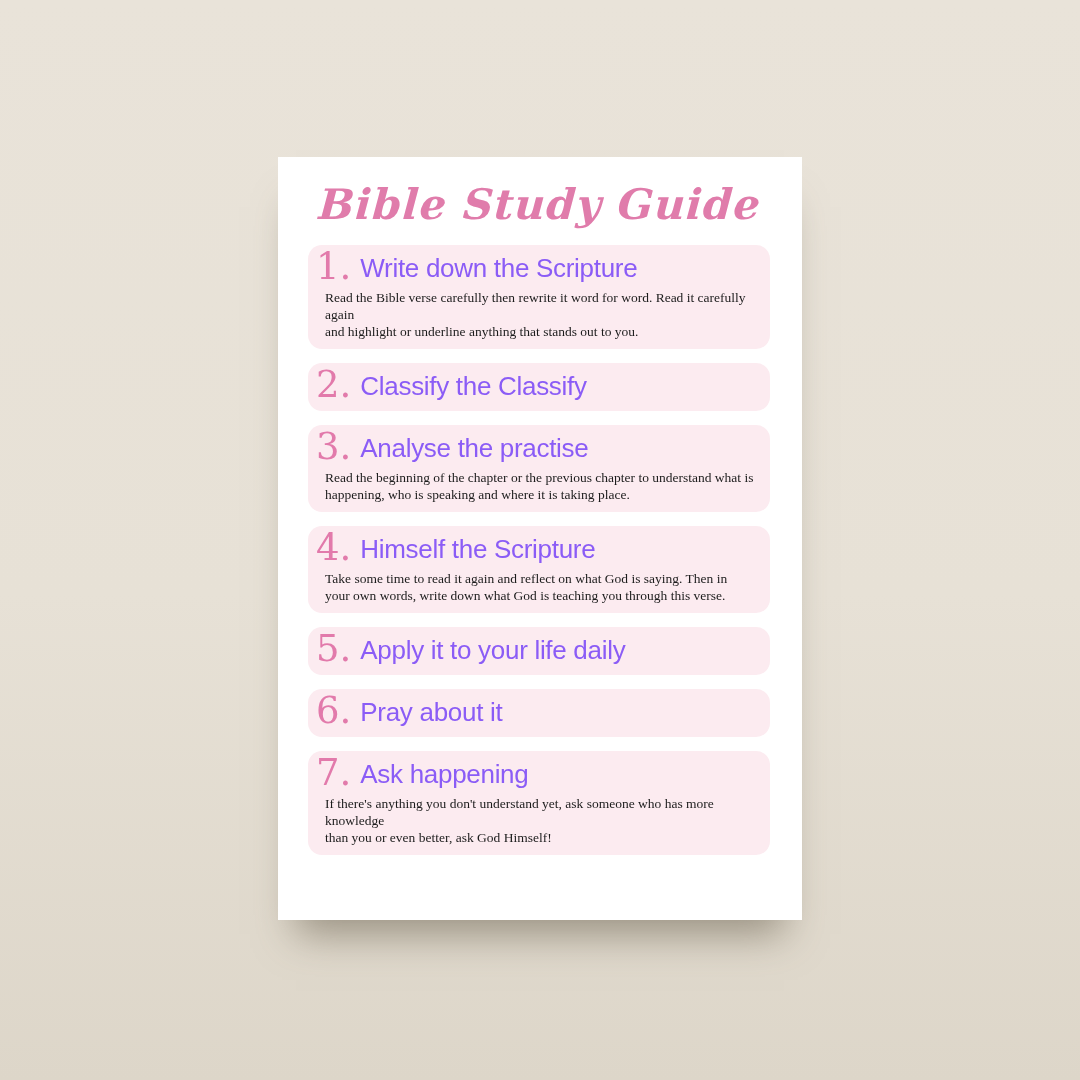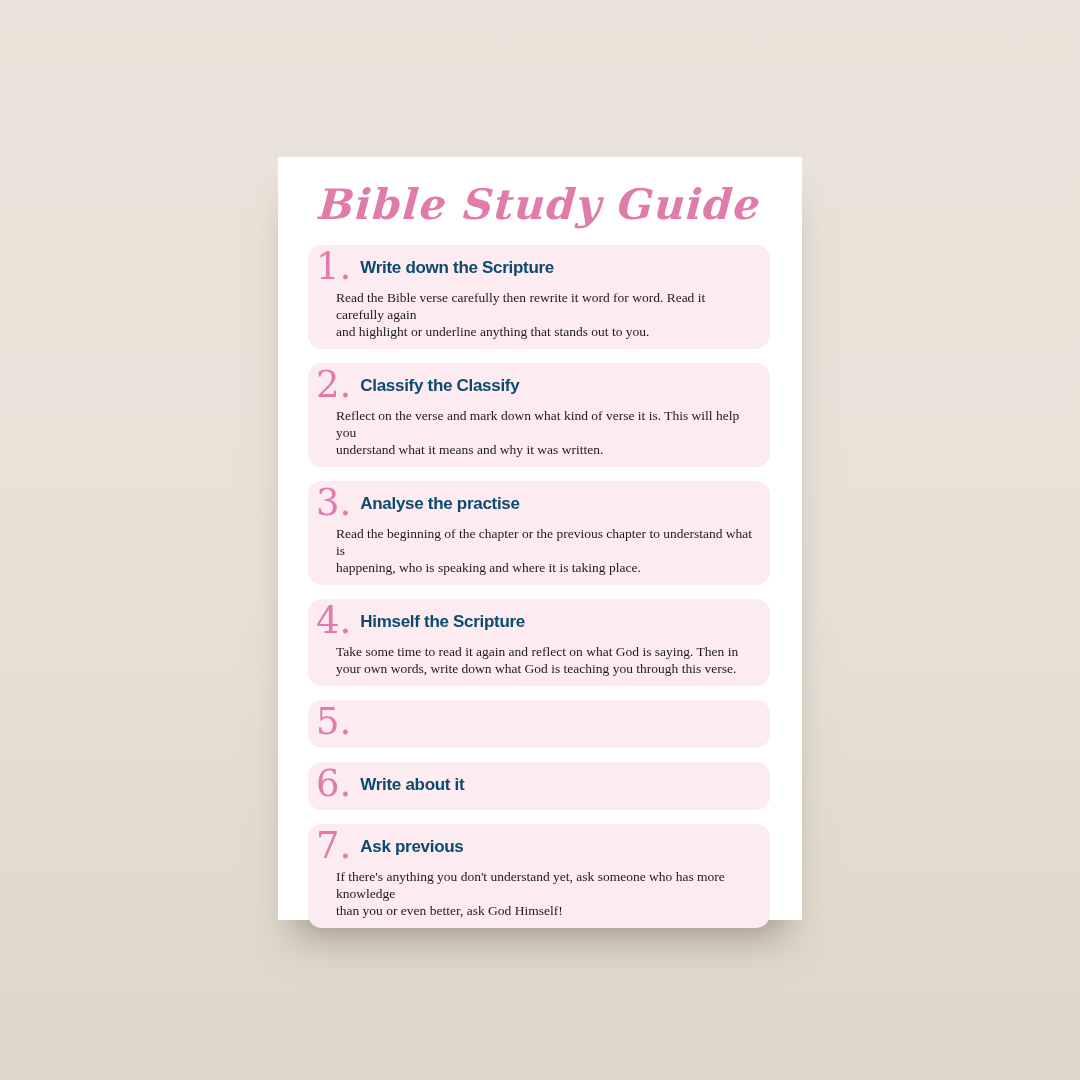--- a/index.html
+++ b/index.html
@@ -58,33 +58,32 @@
     font-family: "DejaVu Serif", serif;
     font-weight: normal;
     font-size: 37px;
     line-height: 34px;
     color: #e27aab;
     margin-right: 9px;
     flex: 0 0 auto;
   }
   .section-heading {
     font-family: "Liberation Sans", sans-serif;
-    font-size: 17px;
+    font-size: 26px;
     line-height: 24px;
     letter-spacing: -0.3px;
-    color: #0c4a6e;
+    color: #8b5cf6;
     padding-top: 2px;
-    font-weight: bold;
   }
   .section-body {
     font-family: "Liberation Serif", serif;
     font-size: 13.5px;
     line-height: 17px;
     color: #1c1c1c;
-    margin: 5px 0 0 20px;
+    margin: 5px 0 0 9px;
     white-space: pre-line;
   }
 </style>
 </head>
 <body>
 
 <div class="card">
   <div class="title">Bible Study Guide</div>
 
   <div class="sections">
@@ -96,22 +95,20 @@
       </div>
       <div class="section-body">Read the Bible verse carefully then rewrite it word for word. Read it carefully again
 and highlight or underline anything that stands out to you.</div>
     </div>
 
     <div class="section">
       <div class="section-header">
         <span class="section-number">2.</span>
         <span class="section-heading">Classify the Classify</span>
       </div>
-      <div class="section-body">Reflect on the verse and mark down what kind of verse it is. This will help you
-understand what it means and why it was written.</div>
     </div>
 
     <div class="section">
       <div class="section-header">
         <span class="section-number">3.</span>
         <span class="section-heading">Analyse the practise</span>
       </div>
       <div class="section-body">Read the beginning of the chapter or the previous chapter to understand what is
 happening, who is speaking and where it is taking place.</div>
     </div>
@@ -121,33 +118,34 @@
         <span class="section-number">4.</span>
         <span class="section-heading">Himself the Scripture</span>
       </div>
       <div class="section-body">Take some time to read it again and reflect on what God is saying. Then in
 your own words, write down what God is teaching you through this verse.</div>
     </div>
 
     <div class="section">
       <div class="section-header">
         <span class="section-number">5.</span>
+        <span class="section-heading">Apply it to your life daily</span>
       </div>
     </div>
 
     <div class="section">
       <div class="section-header">
         <span class="section-number">6.</span>
-        <span class="section-heading">Write about it</span>
+        <span class="section-heading">Pray about it</span>
       </div>
     </div>
 
     <div class="section">
       <div class="section-header">
         <span class="section-number">7.</span>
-        <span class="section-heading">Ask previous</span>
+        <span class="section-heading">Ask happening</span>
       </div>
       <div class="section-body">If there's anything you don't understand yet, ask someone who has more knowledge
 than you or even better, ask God Himself!</div>
     </div>
 
   </div>
 </div>
 
 </body></html>

